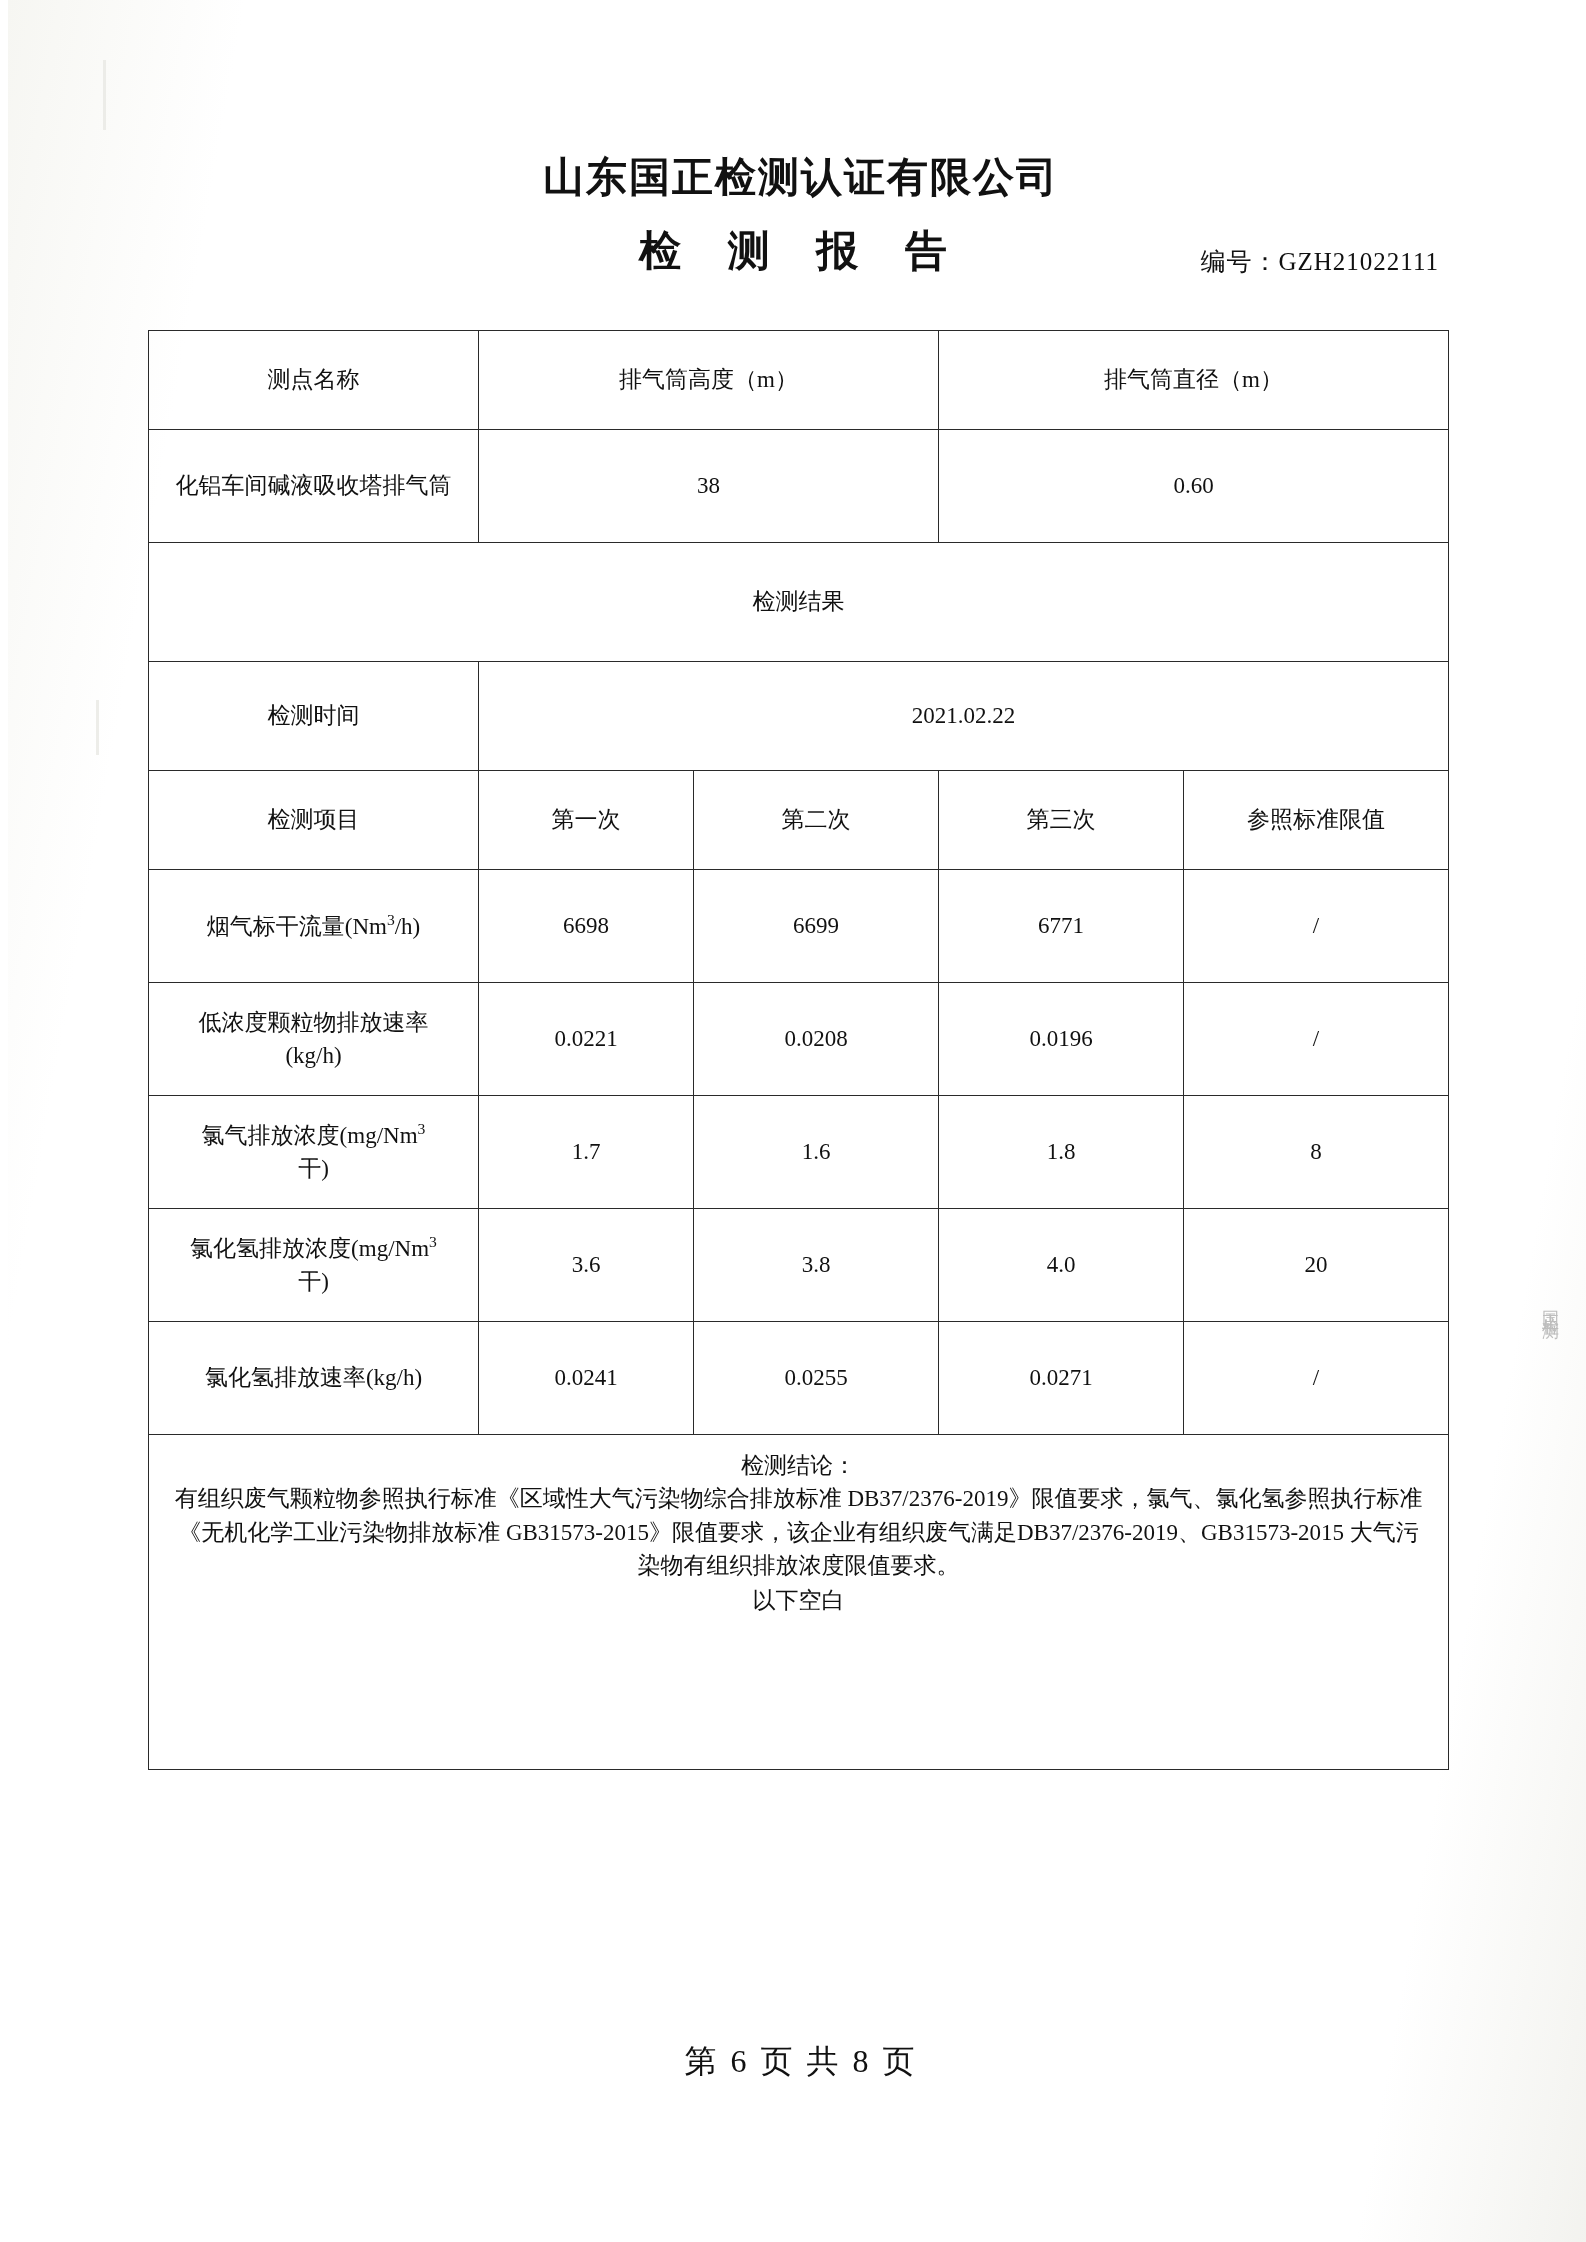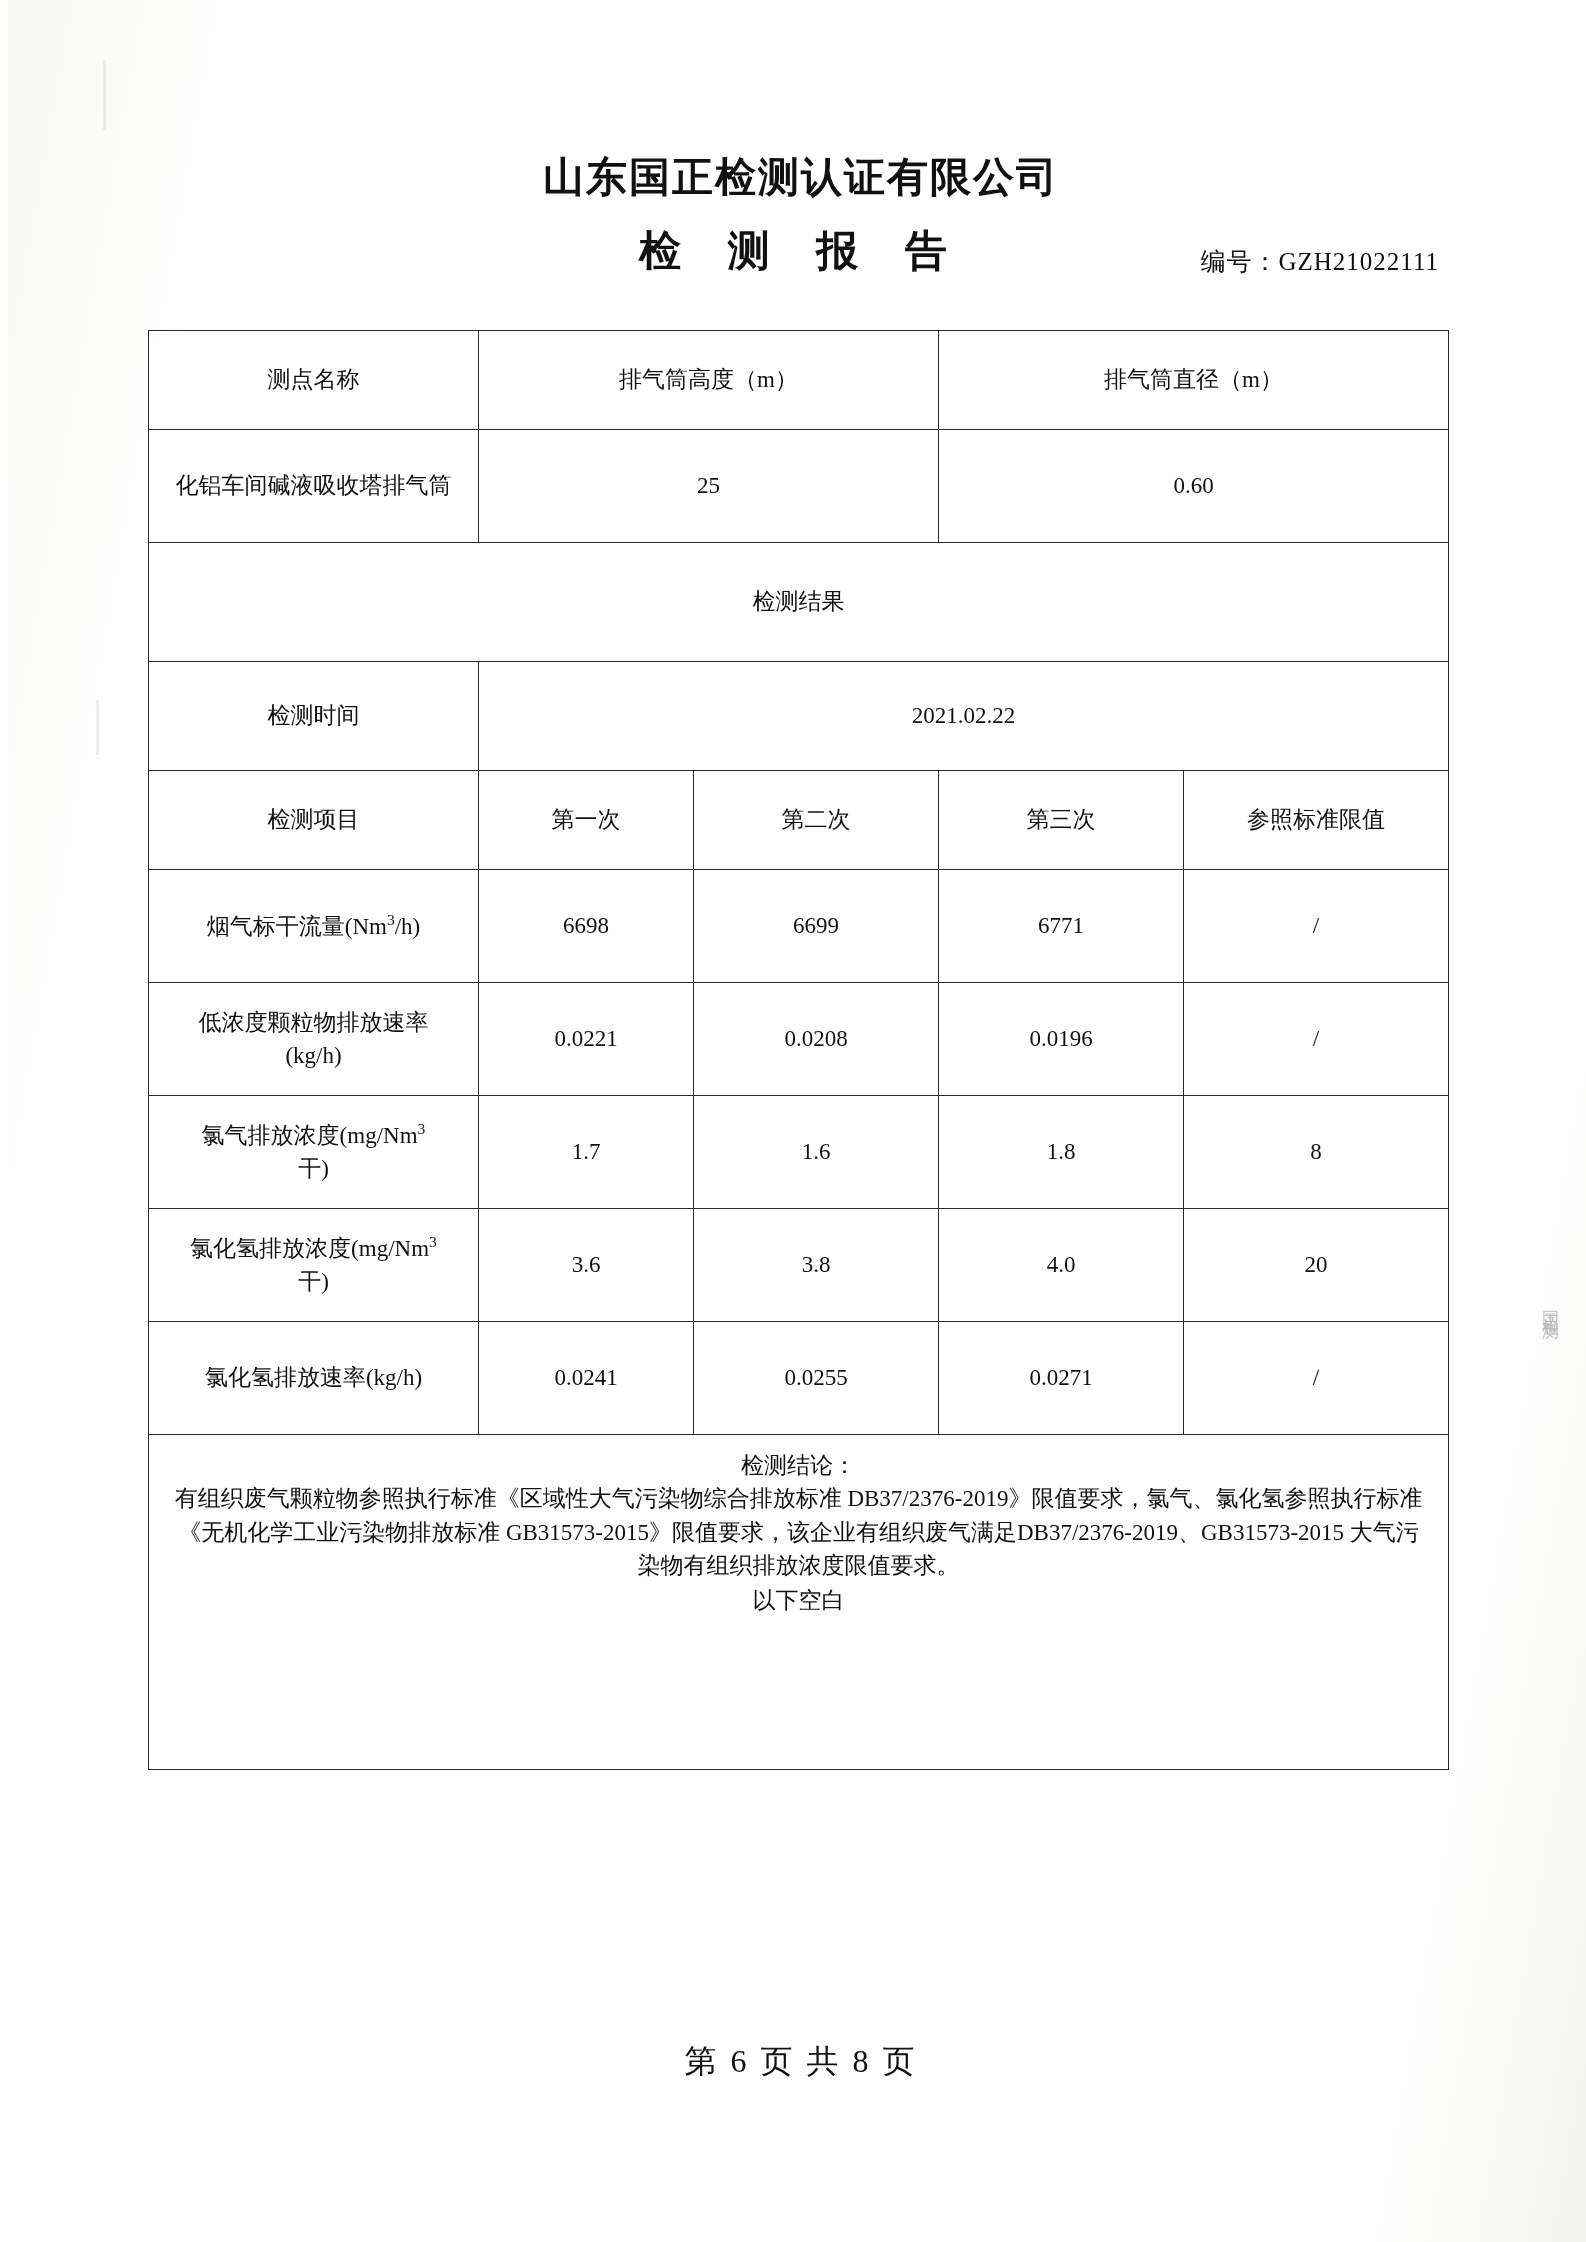--- a/index.html
+++ b/index.html
@@ -173,21 +173,21 @@
         <col style="width:265px">
       </colgroup>
       <tbody>
         <tr class="h-row">
           <td class="item-col">测点名称</td>
           <td colspan="2">排气筒高度（m）</td>
           <td colspan="2">排气筒直径（m）</td>
         </tr>
         <tr class="tall">
           <td class="item-col two-line">化铝车间碱液吸收塔排气筒</td>
-          <td colspan="2">25</td>
+          <td colspan="2">38</td>
           <td colspan="2">0.60</td>
         </tr>
         <tr class="result-head">
           <td colspan="5">检测结果</td>
         </tr>
         <tr class="time-row">
           <td class="item-col">检测时间</td>
           <td colspan="4">2021.02.22</td>
         </tr>
         <tr class="h-row">

